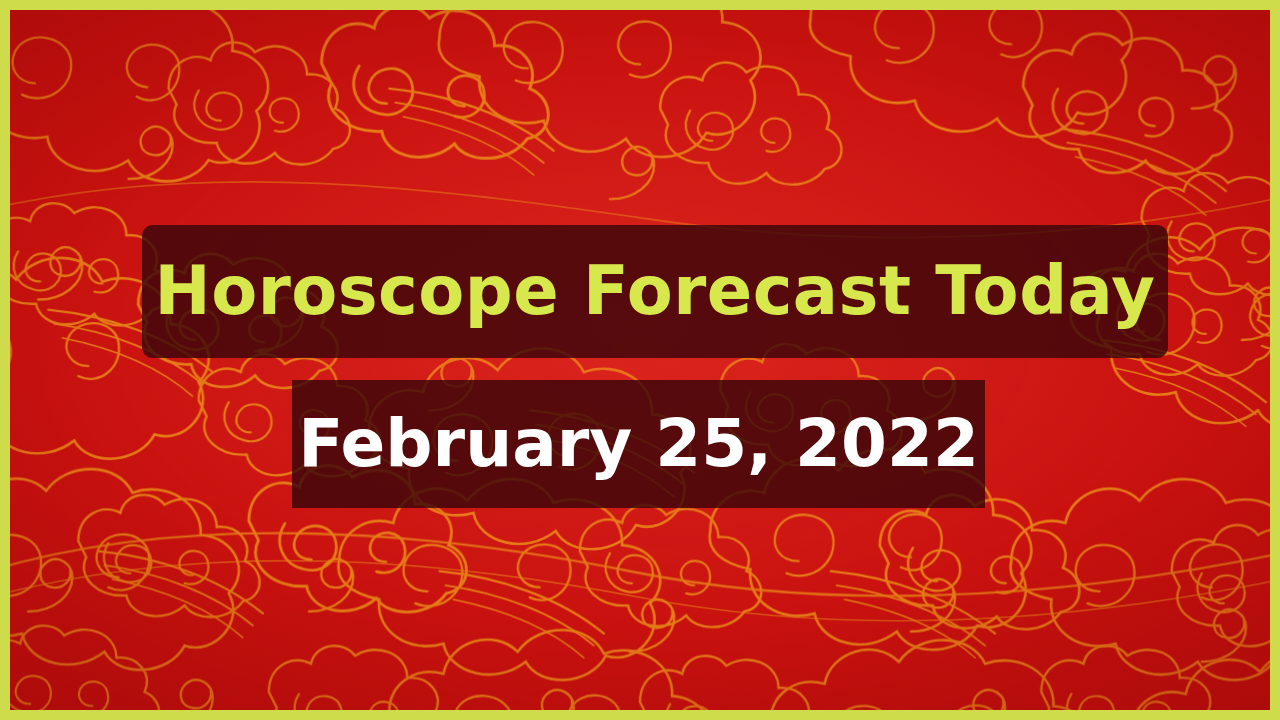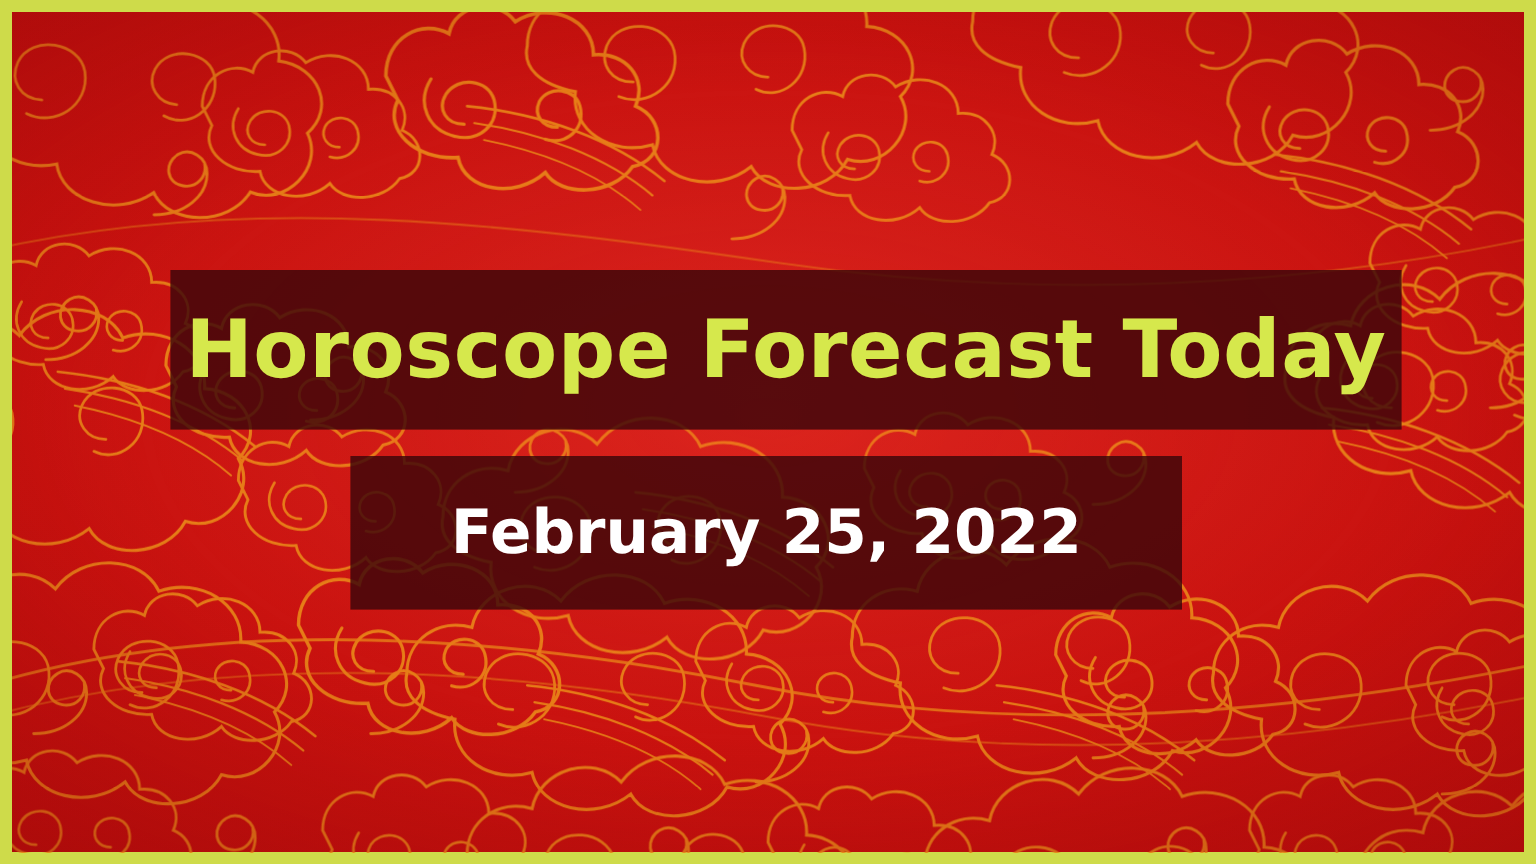--- a/index.html
+++ b/index.html
@@ -51,36 +51,37 @@
     align-items: center;
     justify-content: center;
     background: rgba(58, 6, 10, 0.82);
     white-space: nowrap;
   }
   #title-banner {
     left: 142px;
     top: 225px;
     width: 1026px;
     height: 133px;
+    border-radius: 11px;
   }
   #date-banner {
     left: 292px;
     top: 380px;
     width: 693px;
     height: 128px;
   }
   #title-text {
     font-size: 67px;
     font-weight: 700;
     letter-spacing: 0.5px;
     color: #d6e84c;
     line-height: 1;
   }
   #date-text {
-    font-size: 51px;
+    font-size: 66px;
     font-weight: 700;
     letter-spacing: 0px;
     color: #ffffff;
     line-height: 1;
   }
 </style>
 </head>
 <body>
 
 <div id="stage">

